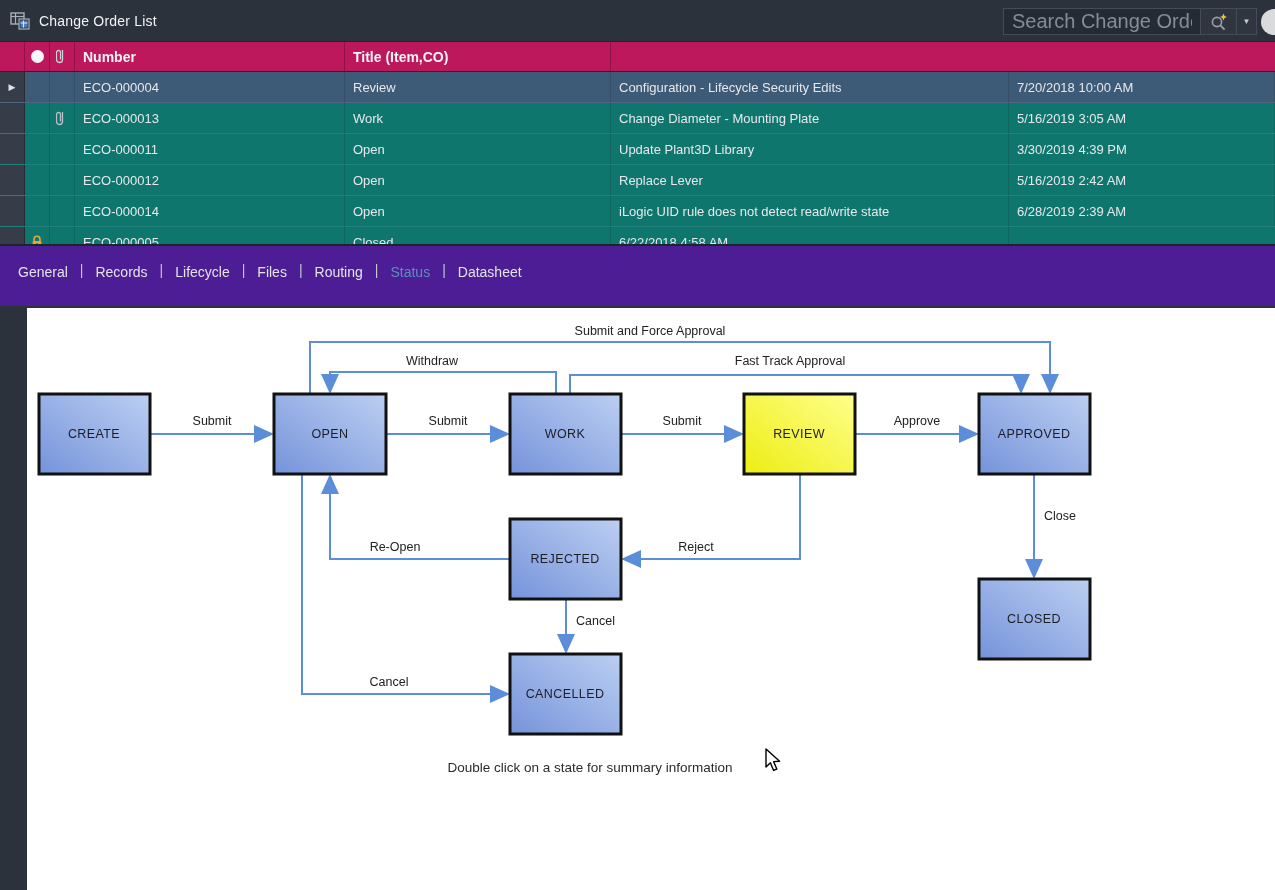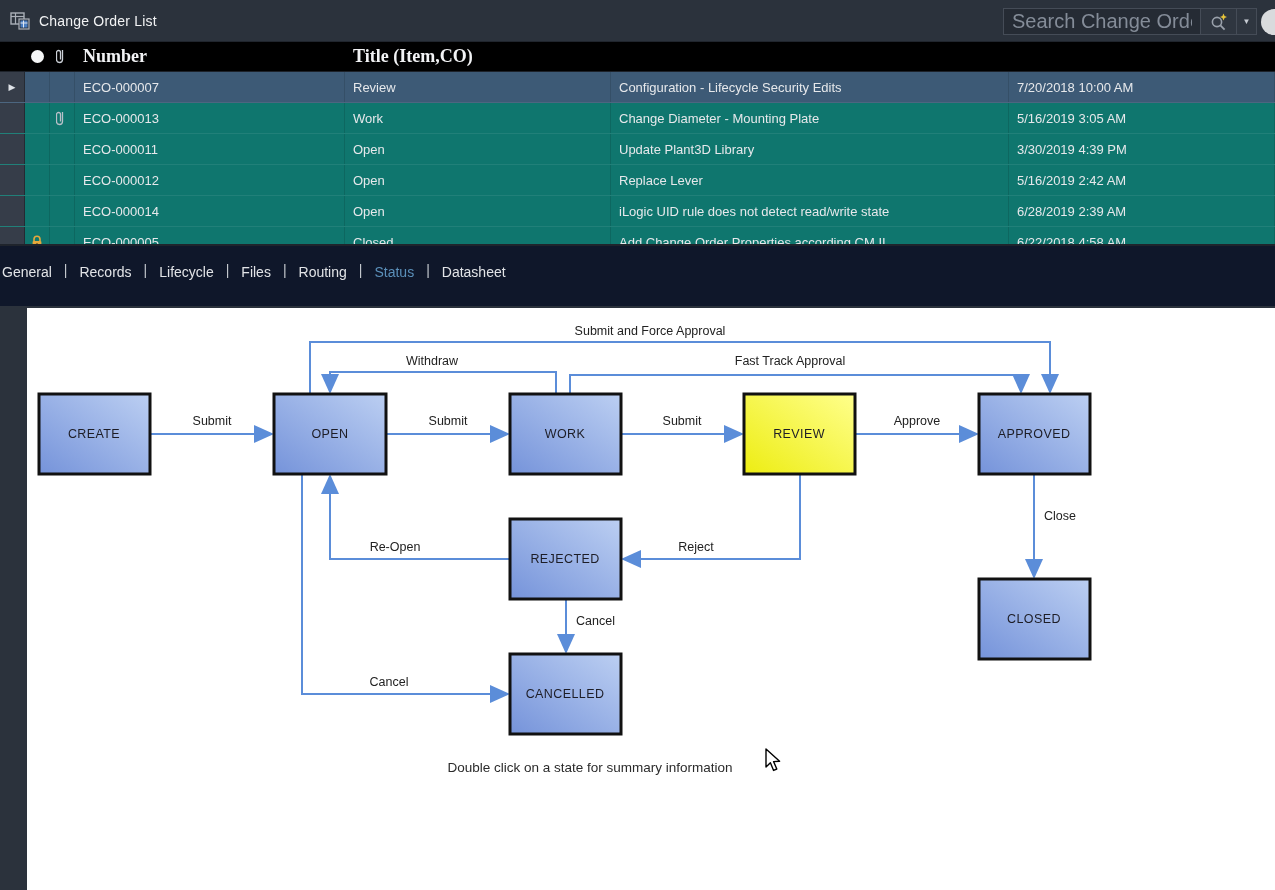--- a/index.html
+++ b/index.html
@@ -22,41 +22,41 @@
   .search-btn{ width:36px; border-left:1px solid #454c57; background:#2f3640;
     display:flex; align-items:center; justify-content:center; cursor:pointer;}
   .search-caret{ width:20px; display:flex; align-items:center; justify-content:center;
     font-size:8px; color:#c7ccd3; background:#2f3640; border-left:1px solid #454c57; cursor:pointer;}
   .help-circle{ position:absolute; right:-12px; top:9px; width:26px; height:26px;
     border-radius:50%; background:#d9dbdd; }
 
   
   .grid{ width:1275px; }
   .grid-header{ display:grid; grid-template-columns:25px 25px 25px 270px 266px 398px 1fr;
-    height:30px; background:#000000; border-bottom:1px solid #1d222a; font-weight:bold;
-    font-size:18px; color:#f2f3f5; align-items:center;font-family:Liberation Serif, serif;}
+    height:30px; background:#be185d; border-bottom:1px solid #1d222a; font-weight:bold;
+    font-size:14px; color:#f2f3f5; align-items:center;}
   .grid-header>div{ padding:0 8px; height:100%; display:flex; align-items:center;
     border-right:1px solid rgba(0,0,0,0.25);}
   .grid-header .iconcell{ justify-content:center; padding:0;}
   .hdr-circle{ width:13px; height:13px; border-radius:50%; background:#f5f6f7;}
   .table-body{ height:172px; overflow:hidden; background:#353c47;}
   .trow{ display:grid; grid-template-columns:25px 25px 25px 270px 266px 398px 1fr;
     height:31px; background:#0f766e; border-bottom:1px solid rgba(255,255,255,0.08);
     font-size:13px; color:#e6e8eb; cursor:default;}
   .trow>div{ padding:0 8px; display:flex; align-items:center; white-space:nowrap;
     overflow:hidden; border-right:1px solid rgba(0,0,0,0.12);}
   .trow .rowsel{ background:#363d49; justify-content:center; padding:0;
     border-right:1px solid rgba(0,0,0,0.3); color:#dfe3e8; font-size:9px;}
   .trow .iconcell{ justify-content:center; padding:0;}
   .trow.selected{ background:#3d5a76; }
   .trow.selected .rowsel{ background:#363d49; }
 
   
-  .tabbar{ height:62px; background:#0f172a; border-top:2px solid #1f242c;
-    padding:16px 8px 0 0; display:flex; align-items:flex-start; gap:10px;
+  .tabbar{ height:62px; background:#4c1d95; border-top:2px solid #1f242c;
+    padding:16px 8px 0 16px; display:flex; align-items:flex-start; gap:10px;
     font-size:14px; color:#e2e4e7;}
   .tabbar .tab{ cursor:pointer; padding:2px 2px;}
   .tabbar .tab.active{ color:#5b90ba; }
   .tabbar .sep{ color:#c3c7cd; }
 
   
   .panel{ position:absolute; left:27px; top:308px; width:1248px; height:582px;
     background:#ffffff; }
   .panel svg{ display:block; }
   .node-label{ font-family:"Liberation Sans",sans-serif; font-size:12.5px; fill:#1d1d26;
@@ -111,21 +111,21 @@
     <div>Number</div>
     <div>Title (Item,CO)</div>
   </div>
 
   <div class="table-body">
 
     <div class="trow selected">
       <div class="rowsel">▶</div>
       <div class="iconcell"></div>
         <div class="iconcell"></div>
-      <div>ECO-000007</div>
+      <div>ECO-000004</div>
       <div>Review</div>
       <div>Configuration - Lifecycle Security Edits</div>
       <div>7/20/2018 10:00 AM</div>
     </div>
 
     <div class="trow">
       <div class="rowsel"></div>
       <div class="iconcell"></div>
       <div class="iconcell">
         <svg width="13" height="17" viewBox="0 0 13 17">
@@ -173,21 +173,20 @@
       <div class="iconcell">
         <svg width="14" height="14" viewBox="0 0 14 14">
           <path d="M4 6 V4.2 a3 3 0 0 1 6 0 V6" fill="none" stroke="#e5a83c" stroke-width="1.6"></path>
           <rect x="2.6" y="6" width="8.8" height="6.6" rx="1" fill="#e5a83c"></rect>
           <circle cx="7" cy="9" r="1.1" fill="#8a6420"></circle>
         </svg>
       </div>
       <div class="iconcell"></div>
       <div>ECO-000005</div>
       <div>Closed</div>
-      <div>Add Change Order Properties according CM II</div>
       <div>6/22/2018 4:58 AM</div>
     </div>
 
   </div>
 </div>
 
 <div class="tabbar">
   <span class="tab">General</span>
   <span class="sep">|</span>
   <span class="tab">Records</span>

